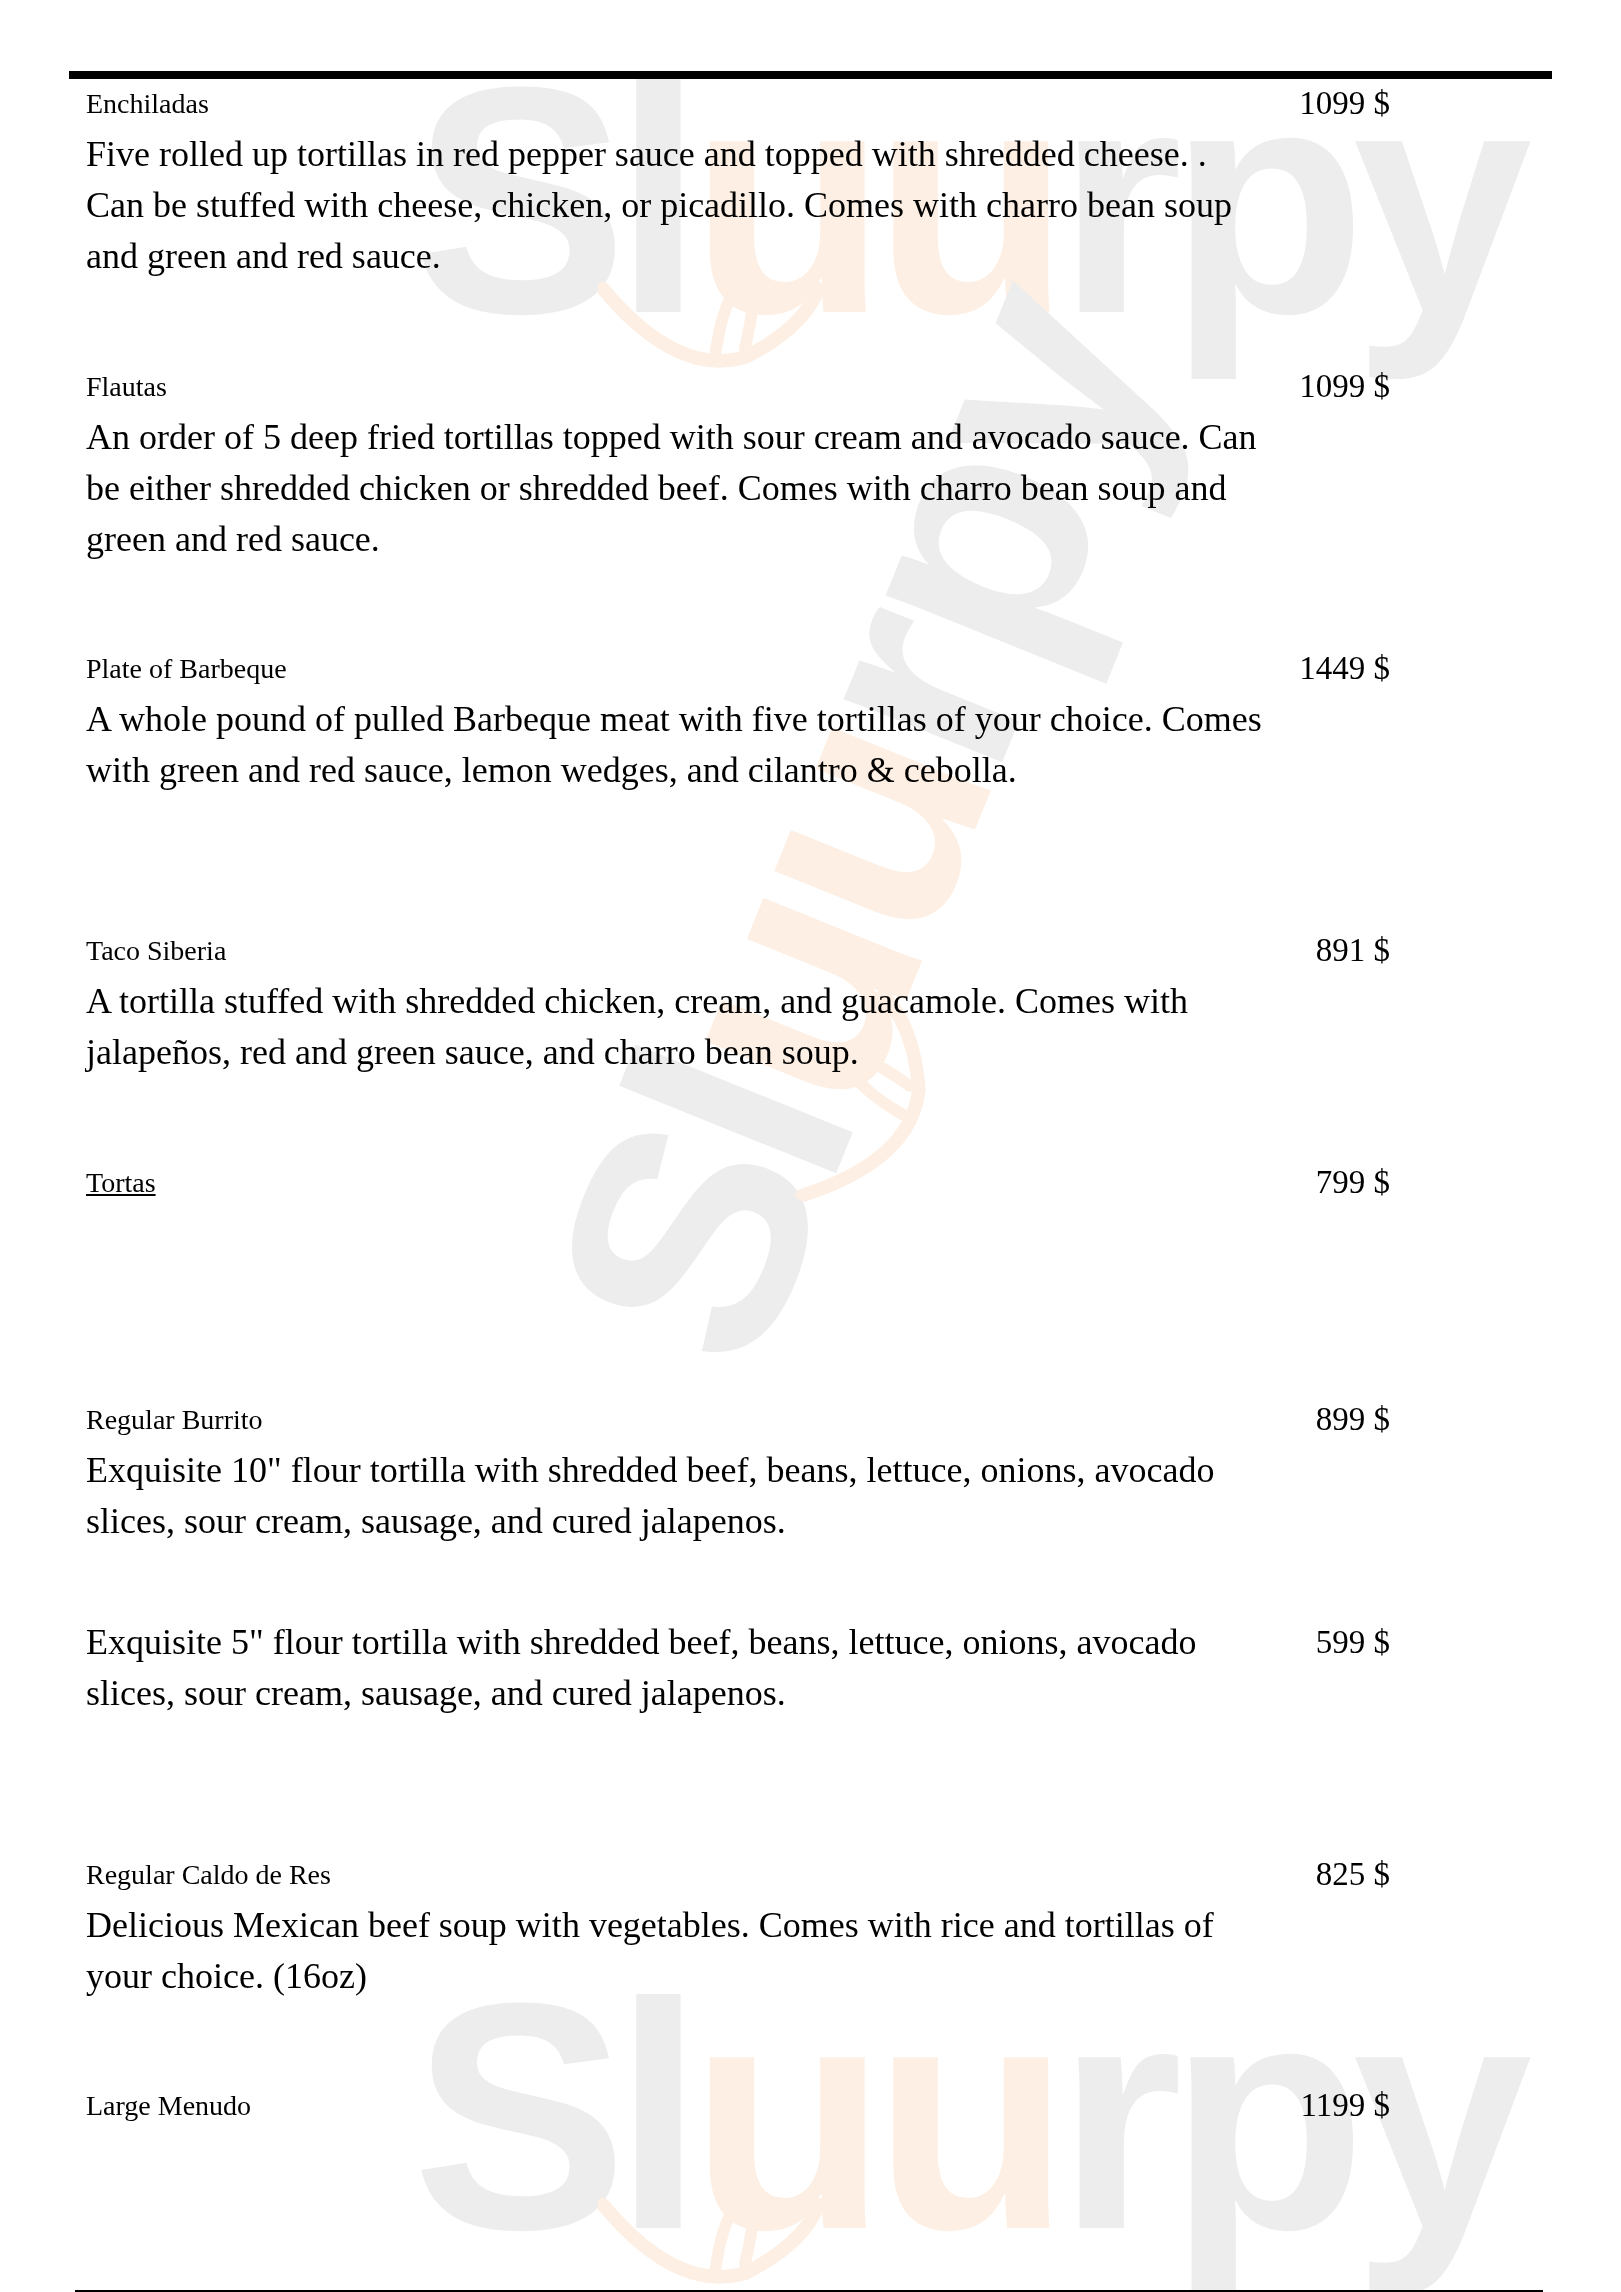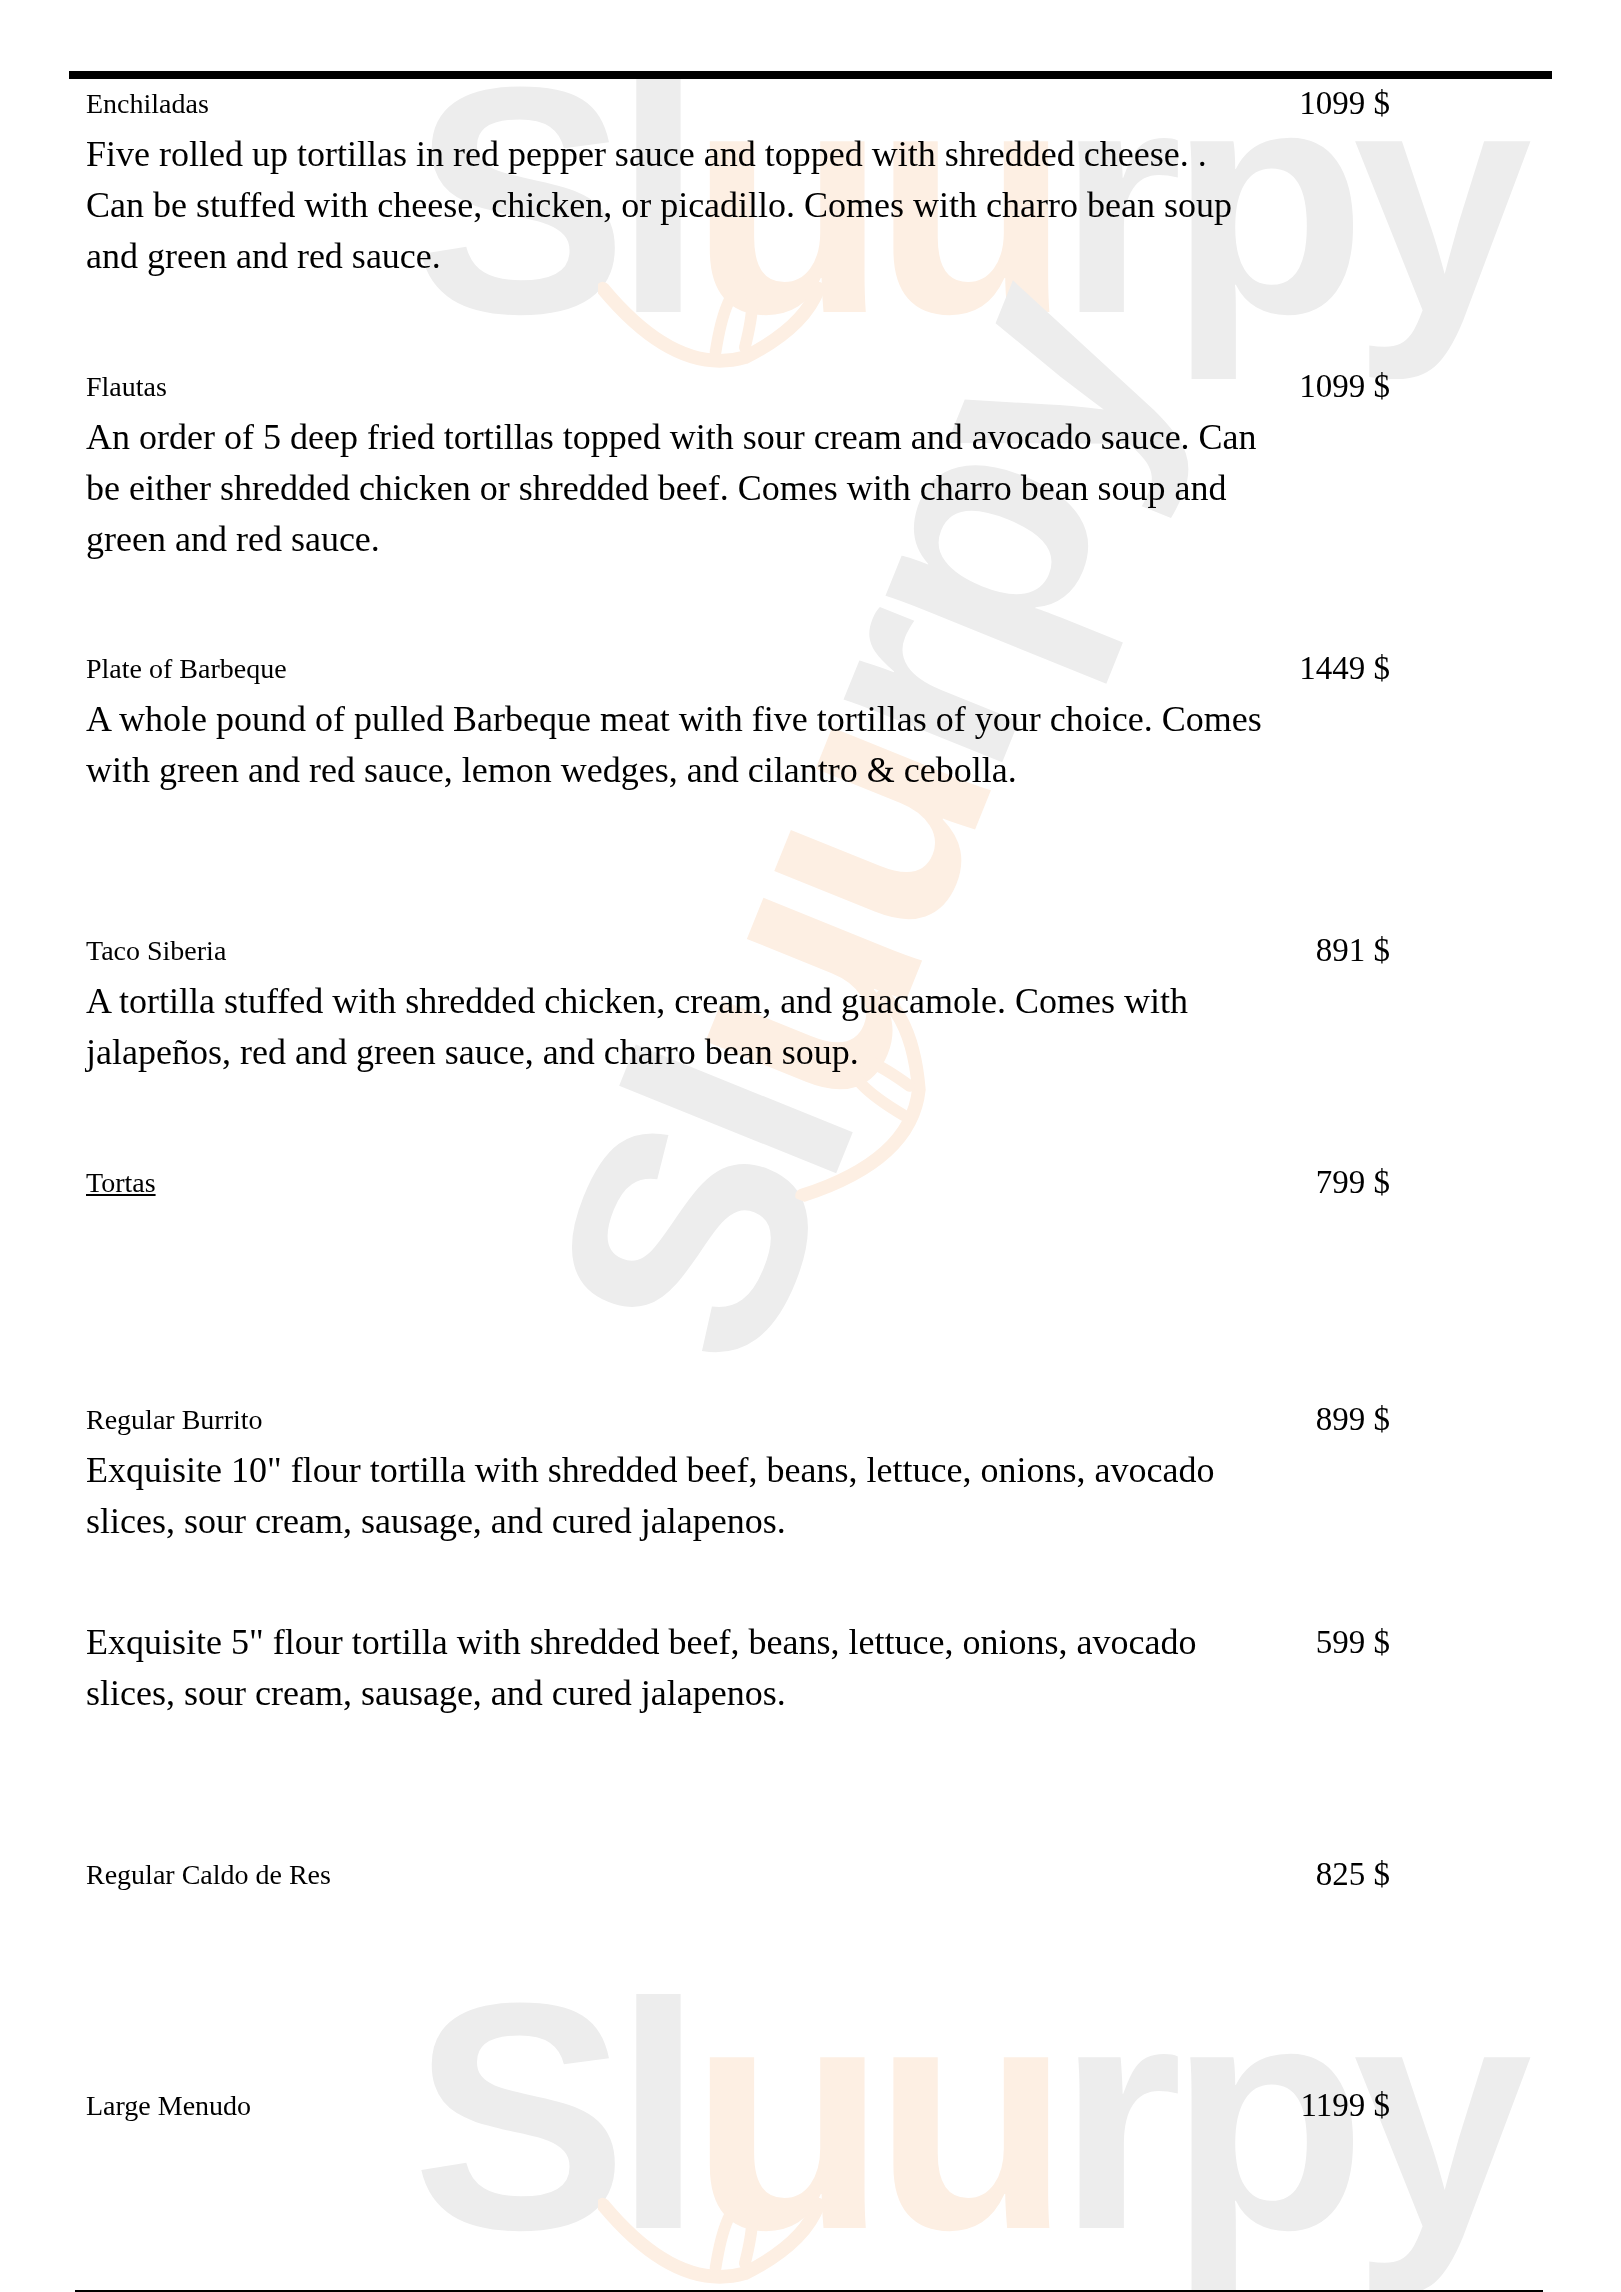--- a/index.html
+++ b/index.html
@@ -101,20 +101,21 @@
   </div>
 
   <div class="item" style="top:1617px;">
     <div class="item-price">599 $</div>
     <div class="item-desc">Exquisite 5" flour tortilla with shredded beef, beans, lettuce, onions, avocado slices, sour cream, sausage, and cured jalapenos.</div>
   </div>
 
   <div class="item" style="top:1849px;">
     <div class="item-name">Regular Caldo de Res</div>
     <div class="item-price">825 $</div>
+    <div class="item-desc">Delicious Mexican beef soup with vegetables. Comes with rice and tortillas of your choice. (16oz)</div>
   </div>
 
   <div class="item" style="top:2080px;">
     <div class="item-name">Large Menudo</div>
     <div class="item-price">1199 $</div>
     <div class="item-desc"></div>
   </div>
 </div>
 
 <div class="rule-bottom"></div>

